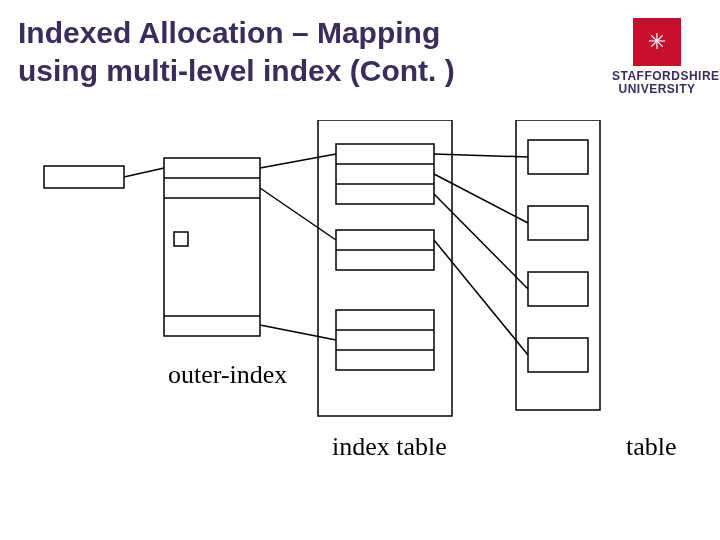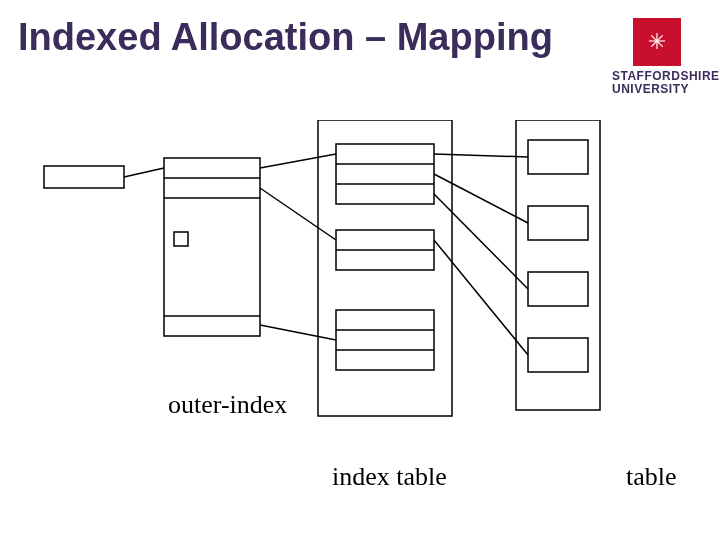--- a/index.html
+++ b/index.html
@@ -8,21 +8,21 @@
     width: 720px;
     height: 540px;
     position: relative;
     font-family: Arial, Helvetica, sans-serif;
     background: #fff;
   }
   .title {
     position: absolute;
     left: 18px;
     top: 14px;
-    font-size: 38px;
+    font-size: 30px;
     font-weight: bold;
     color: #3b2d5b;
     line-height: 1.25;
   }
   .logo {
     position: absolute;
     right: 18px;
     top: 18px;
     width: 90px;
   }
@@ -31,48 +31,49 @@
     height: 48px;
     background: #c8102e;
     margin: 0 auto 4px auto;
     display: flex;
     align-items: center;
     justify-content: center;
     color: #fff;
     font-size: 22px;
   }
   .logo-text {
+    text-align: center;
     font-size: 12px;
     font-weight: bold;
     color: #3b2d5b;
     letter-spacing: 0.5px;
     line-height: 1.1;
   }
   .label {
     position: absolute;
     font-family: "Times New Roman", Times, serif;
     font-size: 26px;
     color: #000;
-    margin-top: 30px;
   }
   svg.diagram {
     position: absolute;
     left: 30px;
     top: 120px;
     width: 580px;
     height: 320px;
   }
   svg.diagram rect { fill: #fff; stroke: #000; stroke-width: 1.5; }
   svg.diagram line { stroke: #000; stroke-width: 1.5; }
 </style>
 </head>
 <body>
 
 <div class="title">
   <span>Indexed Allocation – Mapping</span><br>
+  <span>using multi-level index (Cont. )</span>
 </div>
 
 <div class="logo">
   <div class="logo-top">
     <span>✳</span>
   </div>
   <div class="logo-text">
     <span>STAFFORDSHIRE</span><br>
     <span>UNIVERSITY</span>
   </div>

